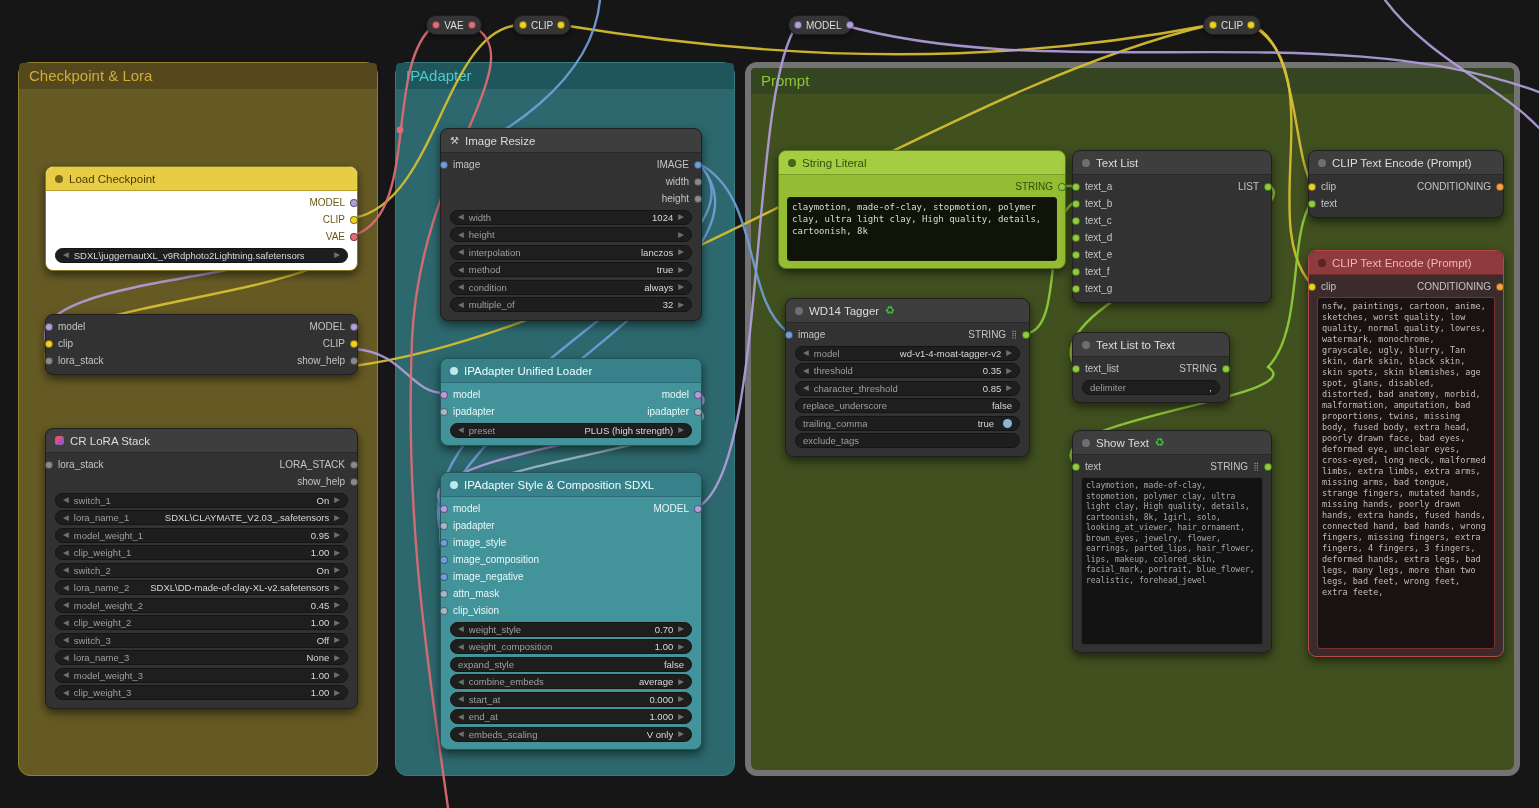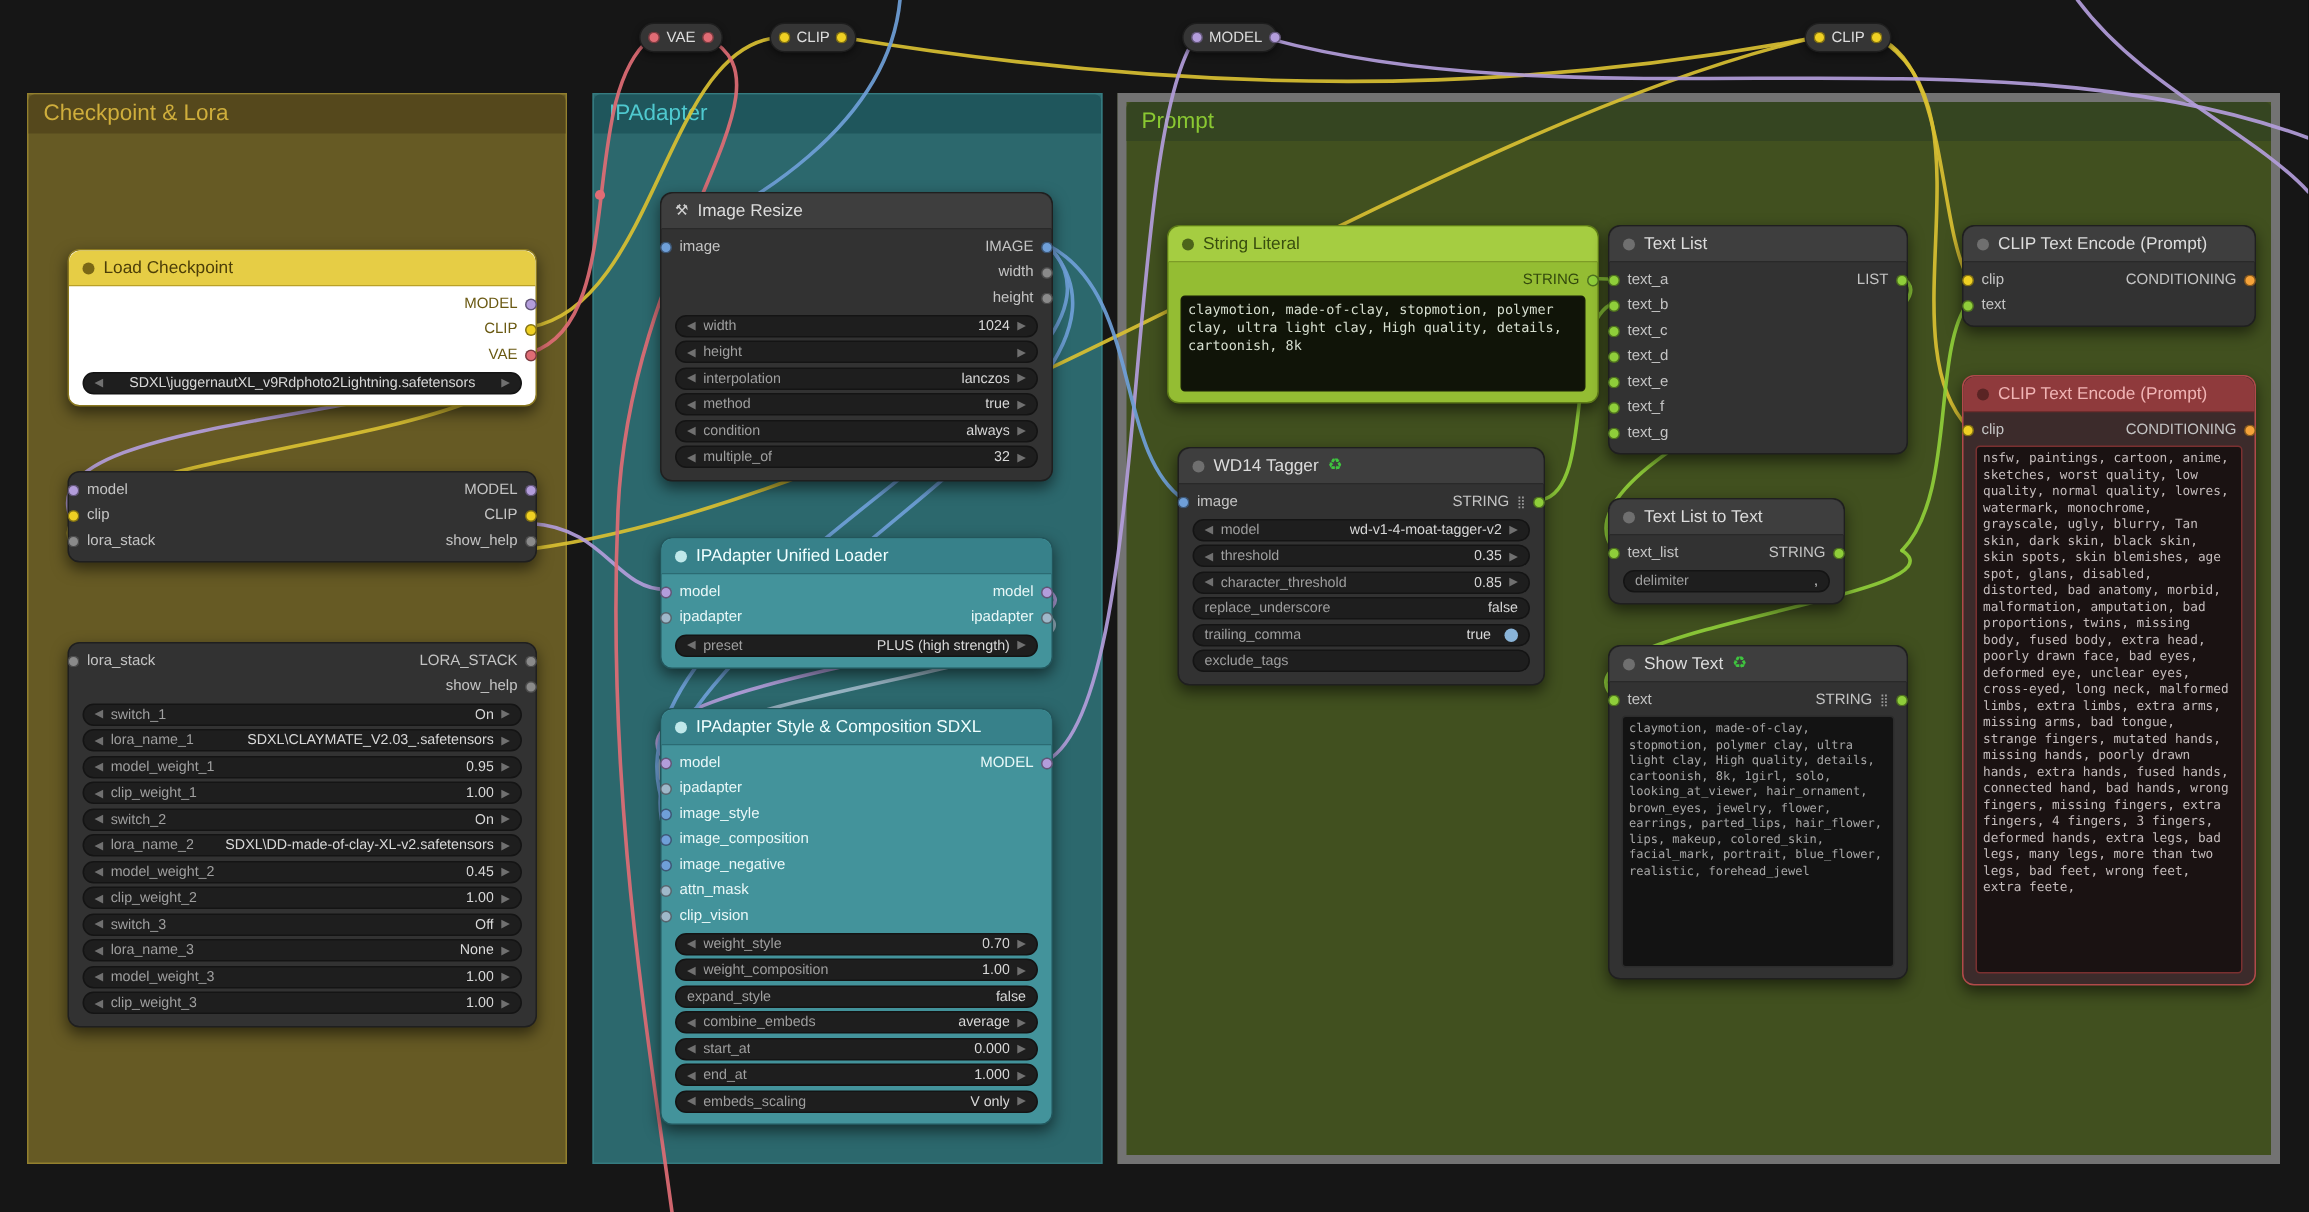--- a/index.html
+++ b/index.html
@@ -1,20 +1,20 @@
 <!DOCTYPE html>
 <html><head>
 <meta charset="utf-8">
 <style>
   *{margin:0;padding:0;box-sizing:border-box}
   html,body{background:#0e0e0e}
   #canvas{position:relative;width:1539px;height:808px;background:#161616;overflow:hidden;
           font-family:"Liberation Sans",sans-serif}
   
-  .group{position:absolute;border-radius:0;z-index:1}
+  .group{position:absolute;border-radius:12px;z-index:1}
   .gheader{height:26px;line-height:26px;padding:0 10px;font-size:15px;border-radius:4px 4px 0 0;white-space:nowrap}
   .g-checkpoint{background:#665a24;border:1px solid #93802e}
   .g-checkpoint .gheader{background:#55481c;color:#cfae3c}
   .g-ipadapter{background:#2c686d;border:1px solid #357b80}
   .g-ipadapter .gheader{background:#1f565c;color:#4fc9cf}
   .g-prompt{background:#41501f;border:6px solid #737373}
   .g-prompt .gheader{background:#354521;color:#8ac832}
   
   #wires{position:absolute;left:0;top:0;z-index:2;pointer-events:none}
   #wires path{fill:none;stroke-width:2.4;stroke-linecap:round;opacity:.92}
@@ -34,21 +34,21 @@
   .c-model{background:#b39ddb}.c-clip{background:#efd023}.c-vae{background:#e06c75}
   .c-image{background:#6f9fd8}.c-string{background:#8fce3a}.c-cond{background:#f5a33a}
   .c-gray{background:#8a8a8a}.c-misc{background:#9fb8c9}
   .gicon{font-size:8px;color:#9a9a9a;line-height:1}
   
   .widget{height:15px;margin:2.5px 9px;background:#1e1e1e;border:1px solid #141414;border-radius:8px;
           display:flex;align-items:center;padding:0 7px;font-size:9.5px;color:#bdbdbd;gap:5px;overflow:hidden}
   .arr{color:#707070;font-size:7.5px;flex:none;line-height:1}
   .wl{color:#9f9f9f;white-space:nowrap;overflow:hidden}
   .wv{margin-left:auto;color:#d8d8d8;white-space:nowrap;overflow:hidden}
-  .wvc{flex:1;text-align:center;color:#d8d8d8;white-space:nowrap;overflow:hidden}
+  .wvc{flex:1;color:#d8d8d8;white-space:nowrap;overflow:hidden}
   .togdot{width:9px;height:9px;border-radius:50%;background:#8ab4d8;flex:none;margin-left:4px}
   
   .ta{background:#131313;border:1px solid #2c2c2c;border-radius:3px;margin:2px 8px;padding:3px 4px;
       font-family:"DejaVu Sans Mono",monospace;color:#b8b8b8;overflow:hidden;white-space:pre-wrap;word-break:break-word}
   
   .node.yellow{background:#ffffff;border-color:#8a7820;color:#5a4a10}
   .node.yellow .nhdr{background:#e6cd45;color:#4c3e08;border-bottom-color:#b9a028}
   .node.yellow .cdot{background:#7a6716}
   .node.yellow .srow{color:#6a5912}
   .node.teal{background:#43939b;border-color:#22565c;color:#eafcfc}
@@ -200,20 +200,24 @@
           </span>
         <span class="sout">
             <span>show_help</span>
             <span class="pdot c-gray"></span>
           </span>
       </div>
     </div>
   </div>
 
   <div class="node" style="left:45px;top:428px;width:313px">
+    <div class="nhdr">
+      <span class="cr-icon"></span>
+      <span>CR LoRA Stack</span>
+    </div>
     <div class="nbody">
       <div class="srow">
         <span class="sin">
             <span class="pdot c-gray"></span>
             <span>lora_stack</span>
           </span>
         <span class="sout">
             <span>LORA_STACK</span>
             <span class="pdot c-gray"></span>
           </span>

